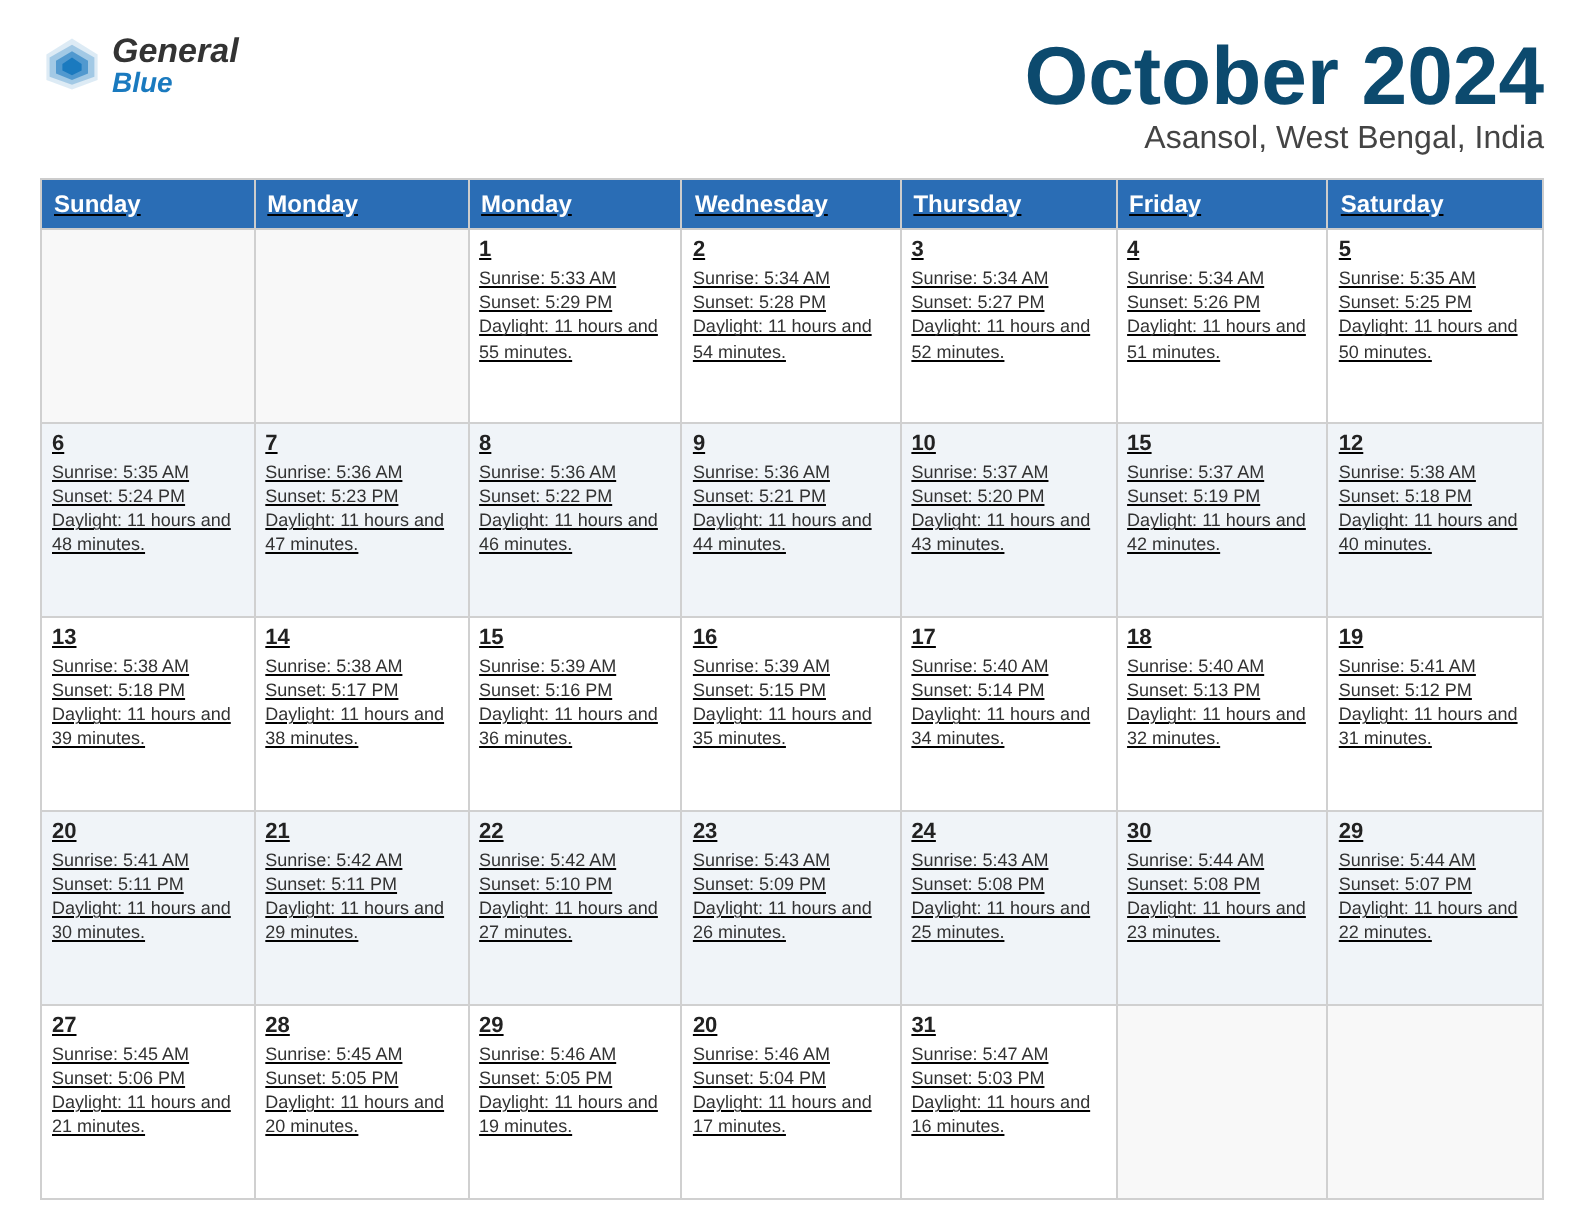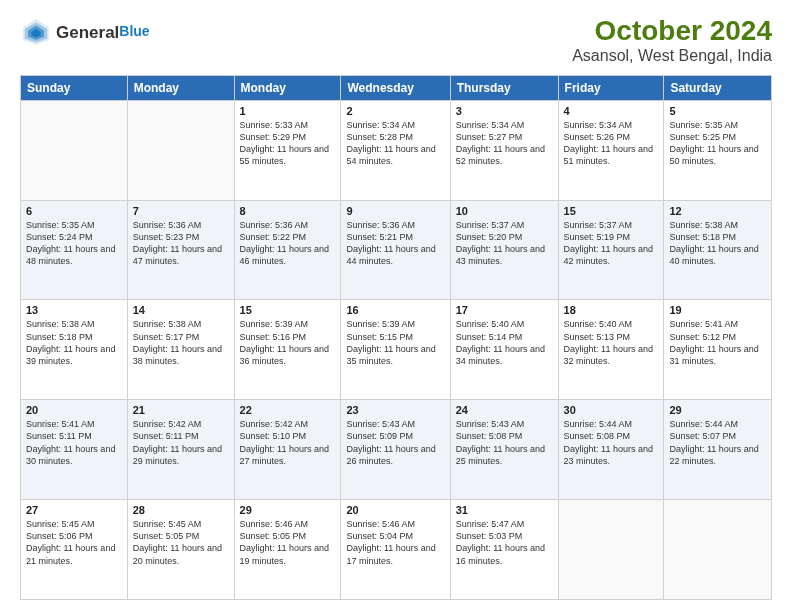--- a/index.html
+++ b/index.html
@@ -22,56 +22,58 @@
       align-items: flex-start;
       justify-content: space-between;
       margin-bottom: 10px;
     }
     .logo {
       display: flex;
       align-items: center;
     }
     .logo-text {
       display: flex;
-      flex-direction: row;
+      flex-direction: column;
       line-height: 1;
+      font-style: italic;
     }
     .logo-general {
       font-size: 17px;
       font-weight: bold;
       color: #333;
     }
     .logo-blue {
       font-size: 14px;
       font-weight: bold;
       color: #1a7abf;
     }
     .logo-icon {
       width: 32px;
       height: 32px;
       margin-right: 4px;
     }
     .title-section {
       text-align: right;
     }
     .month-title {
-      font-size: 28px;
-      font-weight: bold;
-      color: #4d7c0f;
+      font-size: 41px;
+      font-weight: bold;
+      color: #0c4a6e;
       line-height: 1.1;
     }
     .location {
       font-size: 16px;
       color: #444;
     }
     .calendar {
       flex: 1;
       border-collapse: collapse;
       width: 100%;
       font-size: 10px;
+      text-decoration: underline;
     }
     .calendar th {
       background: #2a6db5;
       color: #fff;
       text-align: left;
       padding: 5px 6px;
       font-size: 12px;
       font-weight: bold;
       border: 1px solid #ccc;
     }

